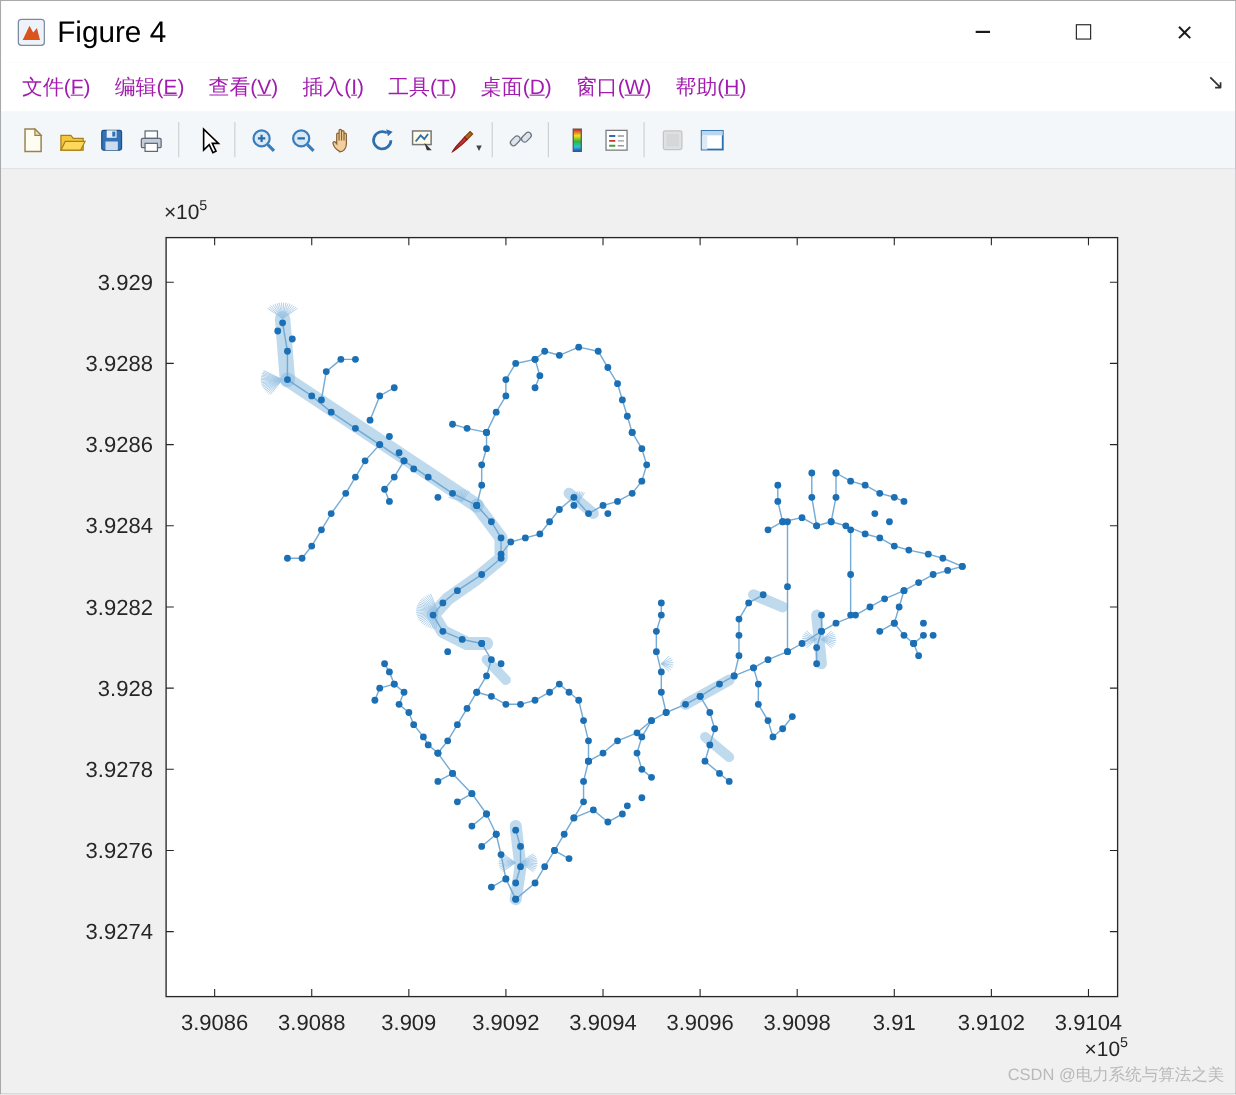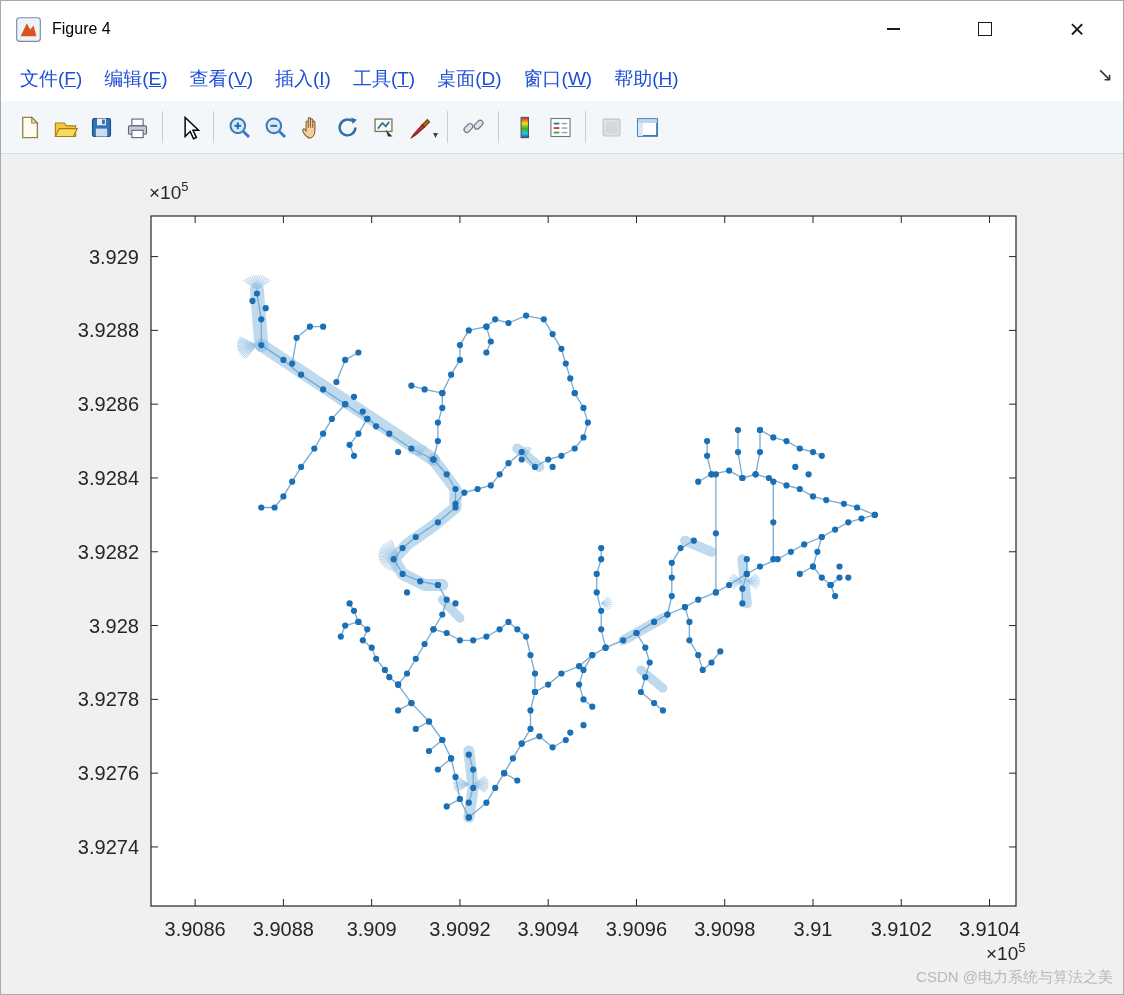--- a/index.html
+++ b/index.html
@@ -1,29 +1,29 @@
 <!DOCTYPE html>
 <html><head>
 <meta charset="utf-8">
 <style>
   html,body{margin:0;padding:0;background:#fff;font-family:"Liberation Sans",sans-serif;}
   .window{position:relative;width:1124px;height:995px;background:#f0f0f0;border:1px solid #a9a9a9;box-sizing:border-box;overflow:hidden;}
   
   .titlebar{height:56px;background:#ffffff;display:flex;align-items:center;padding-left:14px;position:relative;}
   .app-icon{width:27px;height:27px;display:inline-flex;}
-  .title{font-size:16px;color:#000;margin-left:10px;}
+  .title{font-size:27px;color:#000;margin-left:10px;}
   .win-controls{position:absolute;right:0;top:0;height:56px;display:flex;}
   .winbtn{width:92px;height:56px;display:flex;align-items:center;justify-content:center;cursor:pointer;}
   .min-glyph{width:13px;height:2px;background:#1a1a1a;display:block;}
   .max-glyph{width:12px;height:12px;border:1.6px solid #1a1a1a;display:block;}
   .close-glyph{font-size:26px;color:#1a1a1a;line-height:1;font-weight:300;}
   
   .menubar{height:44px;background:#ffffff;display:flex;align-items:center;padding-left:8px;position:relative;}
   #menu-items{display:flex;align-items:center;}
-  .menu-item{font-size:19px;color:#1d4ed8;padding:5px 11px;cursor:pointer;white-space:nowrap;}
+  .menu-item{font-size:19px;color:#a21caf;padding:5px 11px;cursor:pointer;white-space:nowrap;}
   .dock-arrow{position:absolute;right:10px;top:6px;font-size:19px;color:#333;cursor:pointer;}
   
   .toolbar{height:52px;background:#f4f7fa;border-bottom:1px solid #d8dce0;display:flex;align-items:center;padding-left:10px;}
   .tbtn{width:36px;height:38px;display:flex;align-items:center;justify-content:center;border-radius:3px;cursor:pointer;position:relative;}
   .tbtn svg{width:27px;height:27px;}
   .tbtn.disabled{opacity:.55;}
   .sep{width:1px;height:32px;background:#c9ced3;margin:0 7px;}
   .caret{font-size:10px;color:#444;margin:14px 2px 0 -4px;}
   
   .canvas{position:absolute;top:153px;left:0;width:1124px;height:842px;background:#f0f0f0;}

